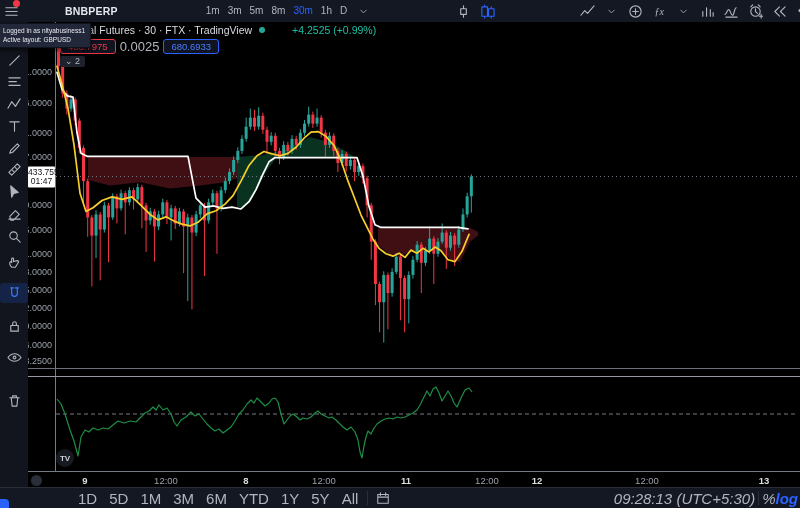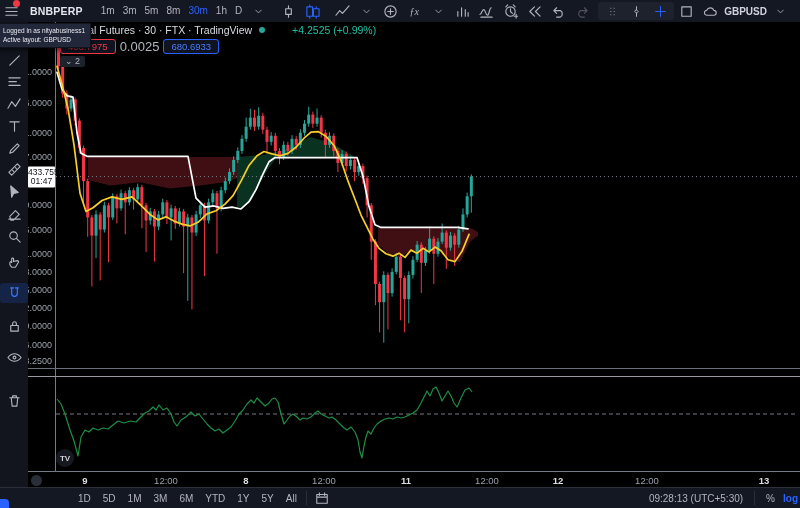--- a/index.html
+++ b/index.html
@@ -1,19 +1,19 @@
 <!DOCTYPE html>
 <html><head>
 <meta charset="utf-8">
 <style>
   html,body{margin:0;padding:0;background:#000;}
   .app{position:relative;width:800px;height:508px;background:#000;overflow:hidden;
        font-family:"Liberation Sans",sans-serif;color:#b2b5be;font-size:10px;-webkit-font-smoothing:antialiased;}
   
-  .topbar{position:absolute;left:0;top:0;right:0;height:22px;background:#141823;display:flex;align-items:center;z-index:6;}
+  .topbar{position:absolute;left:0;top:0;right:0;height:22px;background:#141823;display:flex;align-items:center;z-index:6;gap:35px;}
   .topbar .grp{display:flex;align-items:center;height:100%;}
   .vsep{width:1px;height:14px;background:#2a2e39;margin:0 3px;}
   .tbtn{display:flex;align-items:center;justify-content:center;height:20px;min-width:20px;padding:0 2px;cursor:pointer;color:#b2b5be;}
   .tbtn svg{display:block;}
   .tbtn.blue{color:#2962ff;}
   .tbtn.dim{color:#50535e;}
   .symbol-btn{font-weight:bold;color:#e4e7ee;font-size:10.5px;padding:0 8px;letter-spacing:.2px;cursor:pointer;}
   .tf{padding:0 4px;height:20px;line-height:20px;cursor:pointer;color:#b2b5be;}
   .tf.active{color:#2962ff;}
   .menu-wrap{position:relative;width:22px;height:22px;display:flex;align-items:center;justify-content:center;cursor:pointer;}
@@ -50,23 +50,23 @@
         text-align:center;font-size:8.5px;line-height:9.5px;padding:1px 0;border-radius:1px;z-index:4;}
   
   .hline{position:absolute;left:28px;right:0;height:1px;z-index:4;}
   
   .taxis{position:absolute;left:28px;right:0;top:471px;height:17px;background:#000;border-top:1px solid #757a87;z-index:4;cursor:ew-resize;}
   .ttick{position:absolute;top:3px;transform:translateX(-50%);font-size:9.5px;color:#9aa0ab;}
   .ttick.major{color:#dcdfe5;font-weight:bold;}
   .corner-badge{position:absolute;left:3px;top:3px;width:11px;height:11px;border-radius:50%;background:#2a2e39;}
   
   .botbar{position:absolute;left:0;right:0;bottom:0;height:20px;background:#141823;border-top:1px solid #2a2e39;
-          display:flex;align-items:center;z-index:6;font-size:10px;}
+          display:flex;align-items:center;z-index:6;font-size:15px;}
   .range{padding:0 6px;cursor:pointer;color:#b2b5be;}
-  .bot-right{margin-left:auto;display:flex;align-items:center;gap:8px;padding-right:2px;white-space:nowrap;}
+  .bot-right{margin-left:auto;display:flex;align-items:center;padding-right:2px;white-space:nowrap;font-style:italic;}
   .clock{color:#b2b5be;cursor:pointer;}
   .pct{color:#b2b5be;cursor:pointer;}
   .loglbl{color:#2962ff;font-weight:bold;cursor:pointer;}
   .help-blob{position:absolute;left:-4px;bottom:-4px;width:13px;height:13px;border-radius:4px;background:#2962ff;z-index:7;}
   
   .tvlogo{position:absolute;left:56px;top:449px;width:18px;height:18px;border-radius:50%;background:#16191f;
           color:#cfd3da;display:flex;align-items:center;justify-content:center;font-size:8px;font-weight:bold;z-index:3;}
   svg.chart{position:absolute;left:0;top:0;z-index:1;}
 </style>
 </head>
@@ -310,21 +310,21 @@
     </div>
 
   <div class="taxis" id="taxis">
     <div class="corner-badge"></div>
   <div class="ttick major" style="left: 57px;">9</div>
       <div class="ttick" style="left: 138px;">12:00</div>
       <div class="ttick major" style="left: 218px;">8</div>
       <div class="ttick" style="left: 296px;">12:00</div>
       <div class="ttick major" style="left: 378px;">11</div>
       <div class="ttick" style="left: 459px;">12:00</div>
-      <div class="ttick major" style="left: 530px;">12</div>
+      <div class="ttick major" style="left: 509px;">12</div>
       <div class="ttick" style="left: 619px;">12:00</div>
       <div class="ttick major" style="left: 736px;">13</div>
     </div>
 
   <div class="sidebar" id="sidebar">
       <span class="stool" style="top: 28px;">
         <svg width="15" height="15" viewBox="0 0 16 16">
           <path d="M3 13L13 3M3 13h.01M13 3h.01" fill="none" stroke="currentColor" stroke-width="1.2" stroke-linecap="round" stroke-linejoin="round"></path>
         </svg>
       </span>

